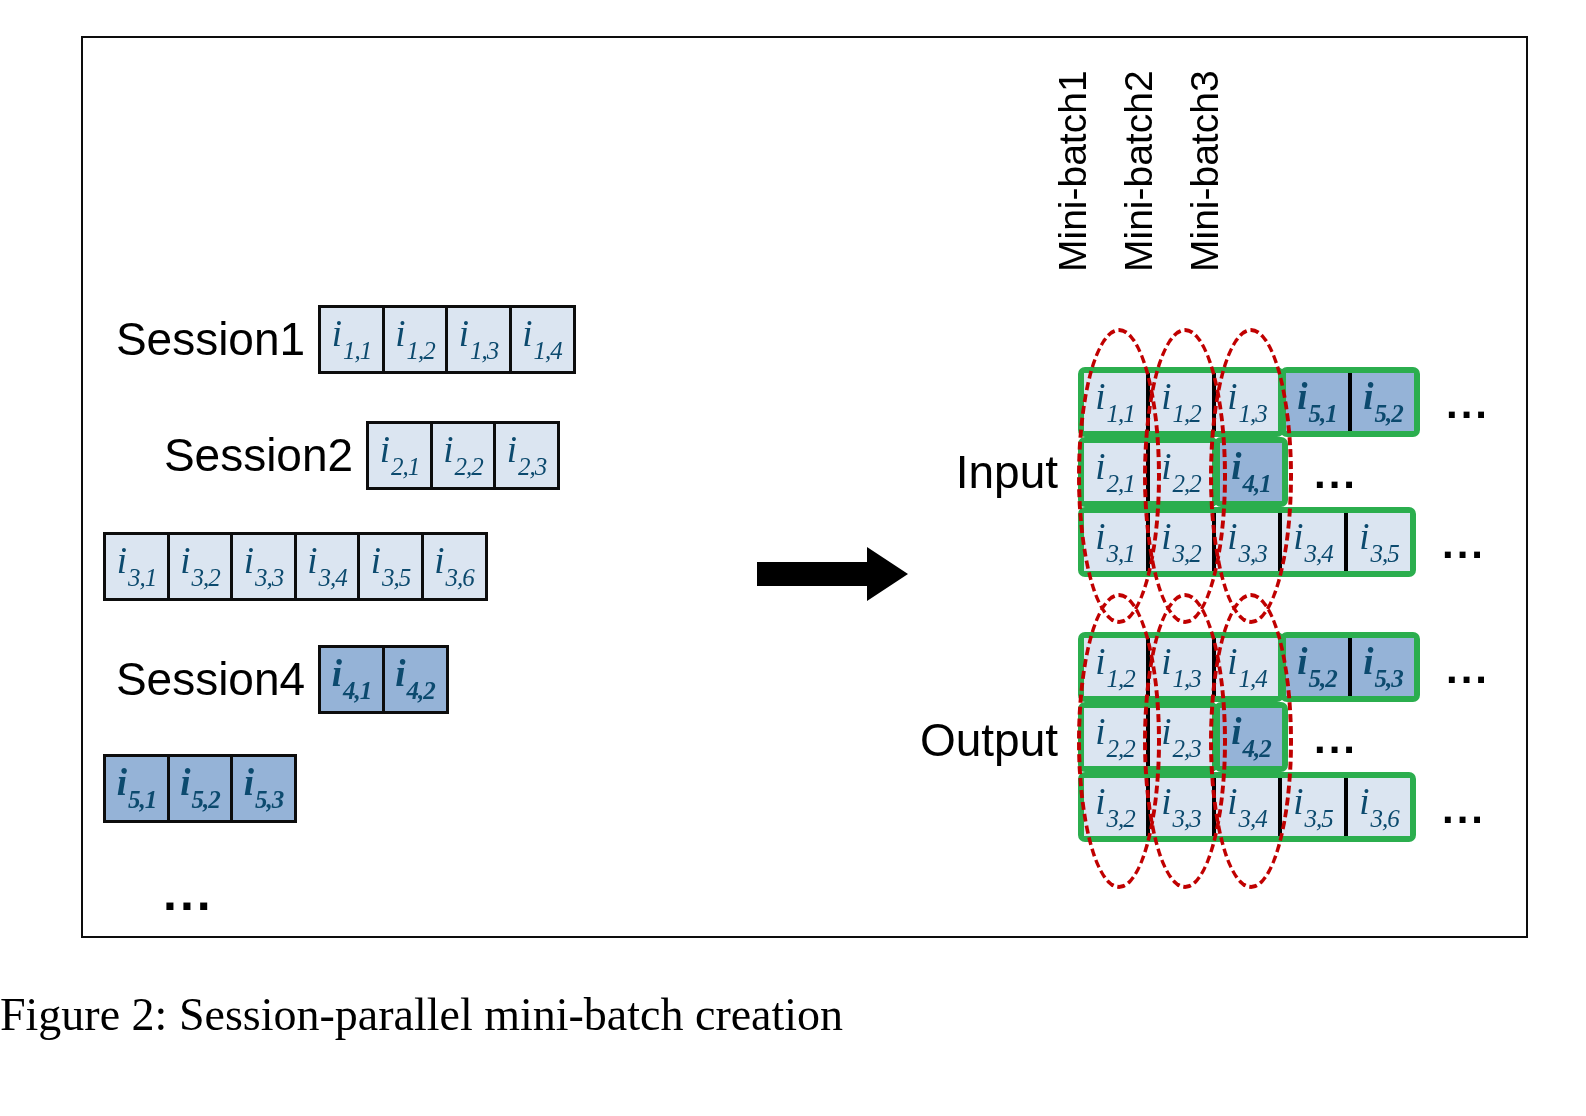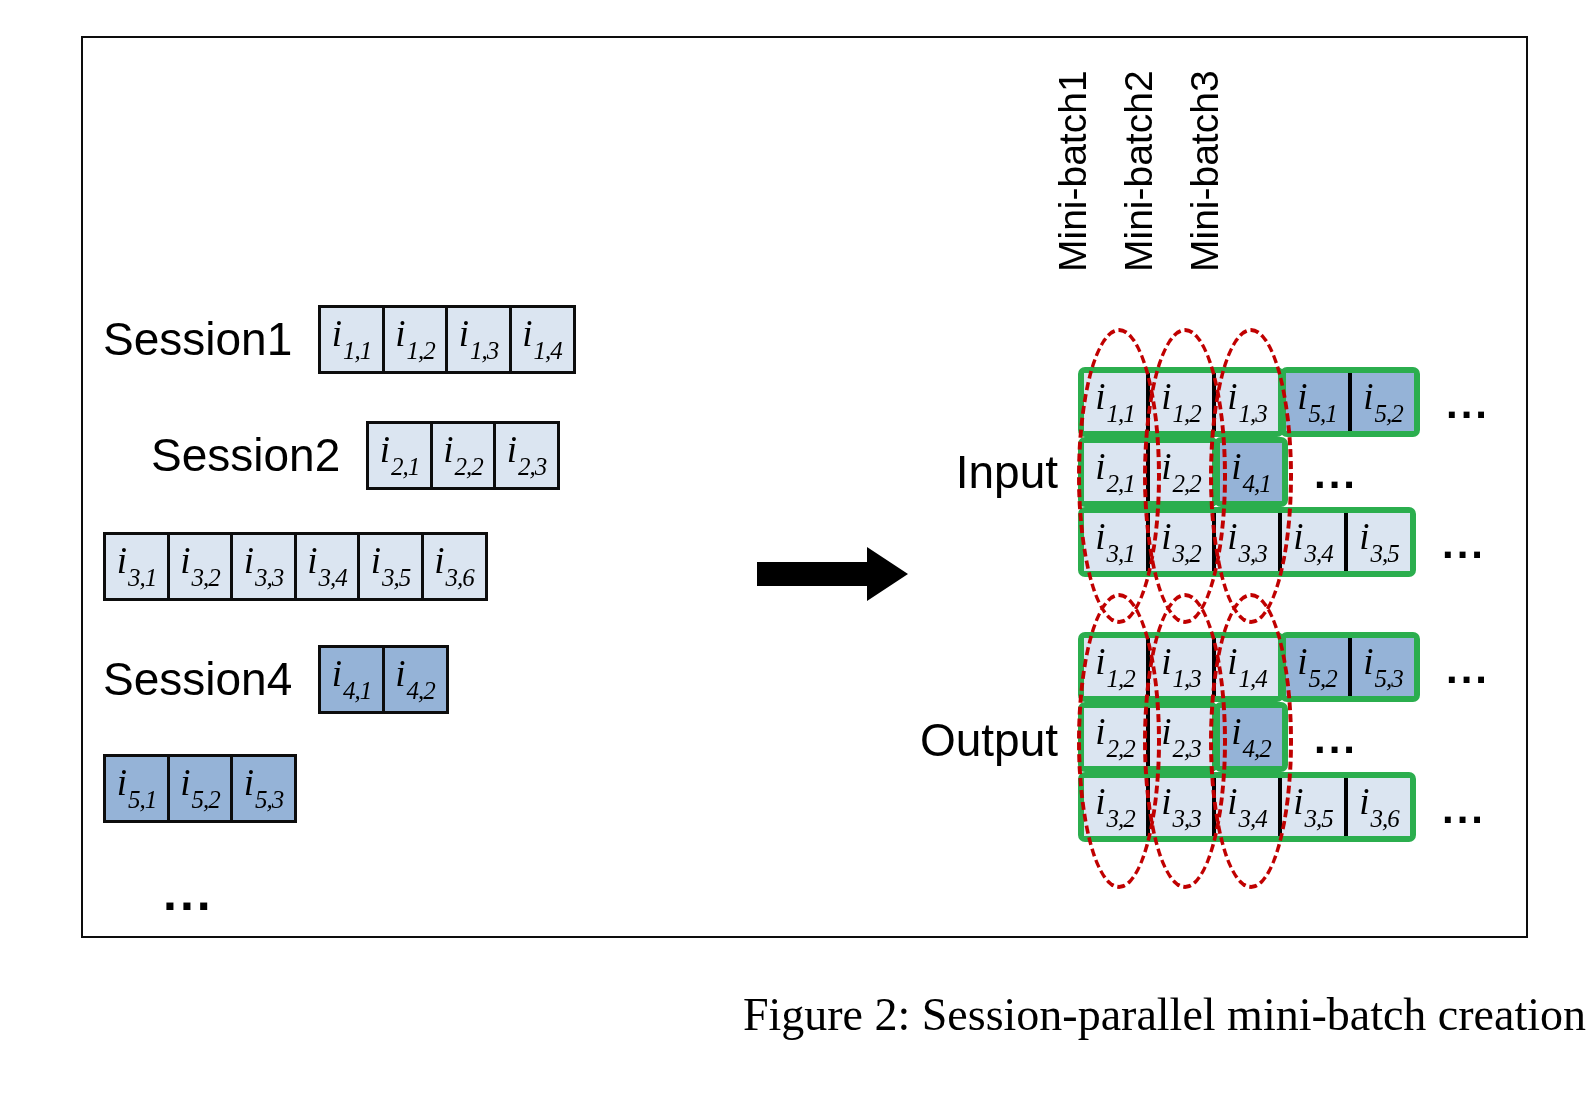--- a/index.html
+++ b/index.html
@@ -6,32 +6,32 @@
   #stage {
     position:relative; width:1586px; height:1116px; background:#ffffff;
     font-family:"Liberation Sans", sans-serif; color:#000; overflow:hidden;
   }
   .frame {
     position:absolute; left:81px; top:36px; width:1443px; height:898px;
     border:2px solid #0d0d0d; background:#ffffff;
   }
   
   .session-row { position:absolute; left:103px; display:flex; align-items:center; height:72px; }
-  .session-label { width:215px; font-size:46px; line-height:72px; white-space:nowrap; }
+  .session-label { width:215px; font-size:46px; line-height:72px; white-space:nowrap;text-align:center; }
   .scells { display:flex; }
   .scell {
     width:61px; height:63px; border:3.5px solid #0d0d0d;
     display:flex; align-items:center; justify-content:center;
   }
   .scell + .scell { margin-left:-3.5px; }
   .cell-light { background:var(--cell-light); }
-  .cell-dark  { background:var(--cell-dark); }
+  .cell-dark  { background:var(--cell-dark);font-weight:bold; }
   .itemtext {
     font-family:"Liberation Serif", serif; font-style:italic;
-    font-size:37px; line-height:1; white-space:nowrap; color:#000000;
+    font-size:37px; line-height:1; white-space:nowrap; color:#0c4a6e;
   }
   .itemtext sub { font-size:25px; vertical-align:-13px; letter-spacing:-1px; margin-left:1px; }
   .dots { position:absolute; font-weight:900; font-size:42px; letter-spacing:3px; line-height:1; }
   
   .arrow { position:absolute; left:750px; top:538px; }
   
   .mb-label {
     position:absolute; width:226px; height:42px; font-size:39px; line-height:42px;
     transform-origin:left bottom; transform:rotate(-90deg); white-space:nowrap;
   }
@@ -42,21 +42,21 @@
     height:58px; box-sizing:content-box; background:transparent;
   }
   .seg + .seg { margin-left:-4px; }
   .gcell { width:62px; height:58px; display:flex; align-items:center; justify-content:center; }
   .gcell + .gcell { border-left:4px solid #000; }
   .ring {
     position:absolute; width:76px; height:288px; border-radius:50%;
     border:4.5px dashed var(--ring-red); z-index:6; pointer-events:none;
   }
   .caption {
-    position:absolute; left:0; top:988px; width:1586px; text-align:right;
+    position:absolute; left:0; top:988px; width:1586px; text-align:left;
     font-family:"Liberation Serif", serif; font-size:46px;
   }
 </style>
 </head>
 <body>
 
 <div id="stage" style="--cell-light: #dbe5f1; --cell-dark: #95b3d7; --seg-green: #2bae4e; --ring-red: #c00000;">
   <div class="frame"></div>
 
   <div id="sessions">

